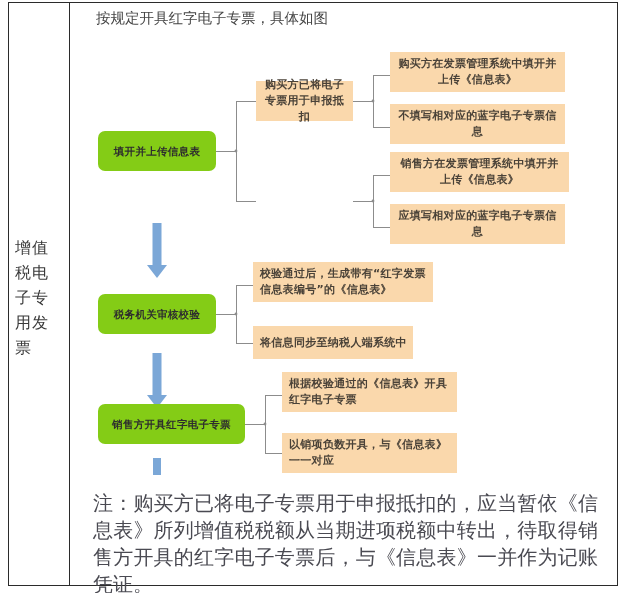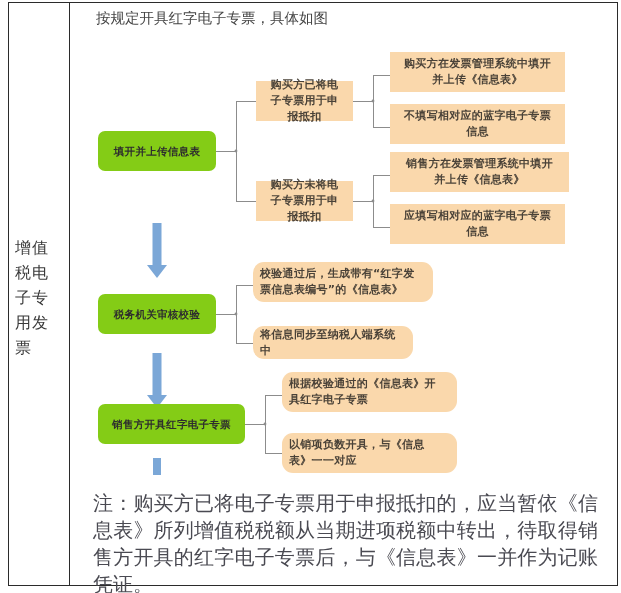--- a/index.html
+++ b/index.html
@@ -107,27 +107,26 @@
     font-weight: bold;
     color: #2e2e2e;
     font-size: 10.5px;
   }
 
   .node-orange {
     background: #fad8ac;
     color: #4a4238;
     font-weight: bold;
     font-size: 11px;
-    padding: 2px 11px;
+    padding: 2px 5px;
   }
   .node-orange.align-left {
     justify-content: flex-start;
     text-align: left;
     padding-left: 7px;
-    border-radius: 11px;
   }
 
   .arrow {
     position: absolute;
   }
   .arrow .shaft {
     position: absolute;
     left: 50%;
     transform: translateX(-50%);
     top: 0;
@@ -213,21 +212,20 @@
           <circle cx="303" cy="168" r="1.4"></circle>
           <circle cx="166" cy="281" r="1.4"></circle>
           <circle cx="195" cy="391" r="1.4"></circle>
         </g>
       </svg>
 
       <div class="node node-pink" style="left:28px; top:98px; width:118px; height:40px;">填开并上传信息表</div>
 
       <div class="node node-orange" style="left:186px; top:48px; width:97px; height:40px;">购买方已将电子专票用于申报抵扣</div>
 
-      <div class="node node-orange" style="left:186px; top:148px; width:97px; height:40px;">购买方未将电子专票用于申报抵扣</div>
 
       <div class="node node-orange" style="left:320px; top:19px; width:175px; height:40px;">购买方在发票管理系统中填开并上传《信息表》</div>
 
       <div class="node node-orange" style="left:320px; top:71px; width:175px; height:40px;">不填写相对应的蓝字电子专票信息</div>
 
       <div class="node node-orange" style="left:320px; top:119px; width:179px; height:40px;">销售方在发票管理系统中填开并上传《信息表》</div>
 
       <div class="node node-orange" style="left:320px; top:171px; width:175px; height:40px;">应填写相对应的蓝字电子专票信息</div>
 
       <div class="arrow" style="left:72px; top:190px; width:30px; height:55px;">

